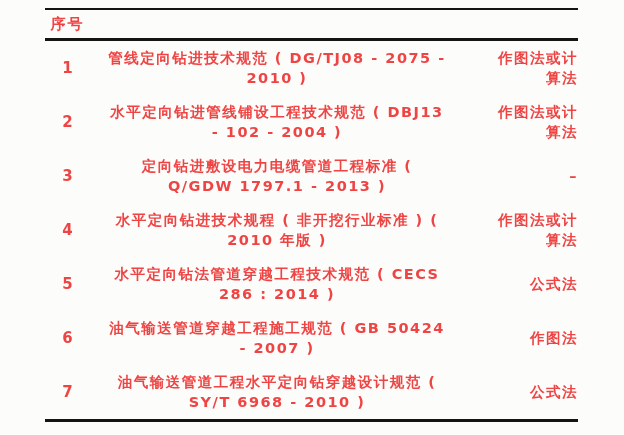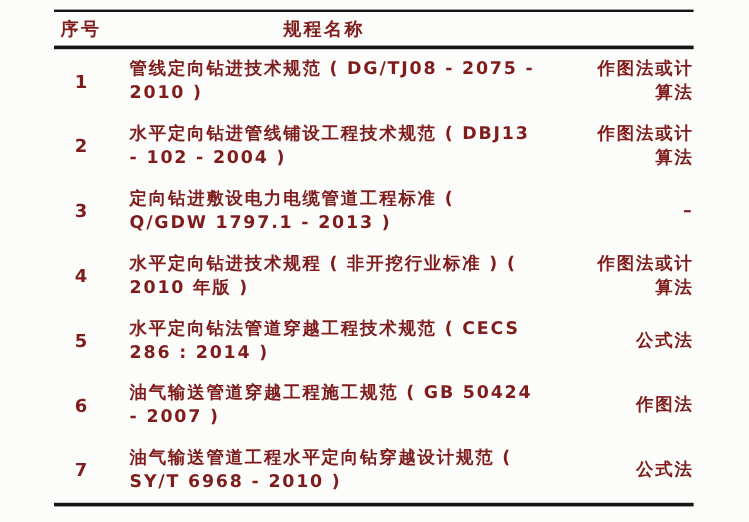--- a/index.html
+++ b/index.html
@@ -3,21 +3,21 @@
 <meta charset="utf-8">
 <style>
   * { margin: 0; padding: 0; box-sizing: border-box; }
   html, body { background: #ffffff; }
   .page {
     position: relative;
     width: 624px;
     height: 435px;
     background: #fcfcfa;
     font-family: "DejaVu Sans", sans-serif;
-    color: #7f1d1d;
+    color: #ef4444;
     overflow: hidden;
   }
   .scan-table {
     position: absolute;
     left: 45px;
     top: 8px;
     width: 533px;
   }
   .rule {
     height: 3px;
@@ -43,21 +43,21 @@
   }
   .cell-no {
     text-align: center;
     font-size: 15px;
   }
   .cell-name {
     padding-left: 18px;
     padding-right: 4px;
     letter-spacing: 1.5px;
     line-height: 20px;
-    text-align: left;
+    text-align: center;
   }
   .cell-method {
     text-align: right;
     letter-spacing: 1.5px;
     line-height: 20px;
   }
   .method-inner {
     display: inline-block;
     max-width: 80px;
   }
@@ -65,21 +65,20 @@
 </head>
 <body>
 
 <div class="page">
   <div class="scan-table">
 
     <div class="rule rule-top"></div>
 
     <div class="grid-row header-row">
       <div class="header-cell">序号</div>
-      <div class="header-cell">规程名称</div>
     </div>
 
     <div class="rule"></div>
 
     <div class="grid-row body-row">
       <div class="cell-no">1</div>
       <div class="cell-name">管线定向钻进技术规范 ( DG/TJ08 - 2075 - 2010 )</div>
       <div class="cell-method"><span class="method-inner">作图法或计算法</span></div>
     </div>
 

